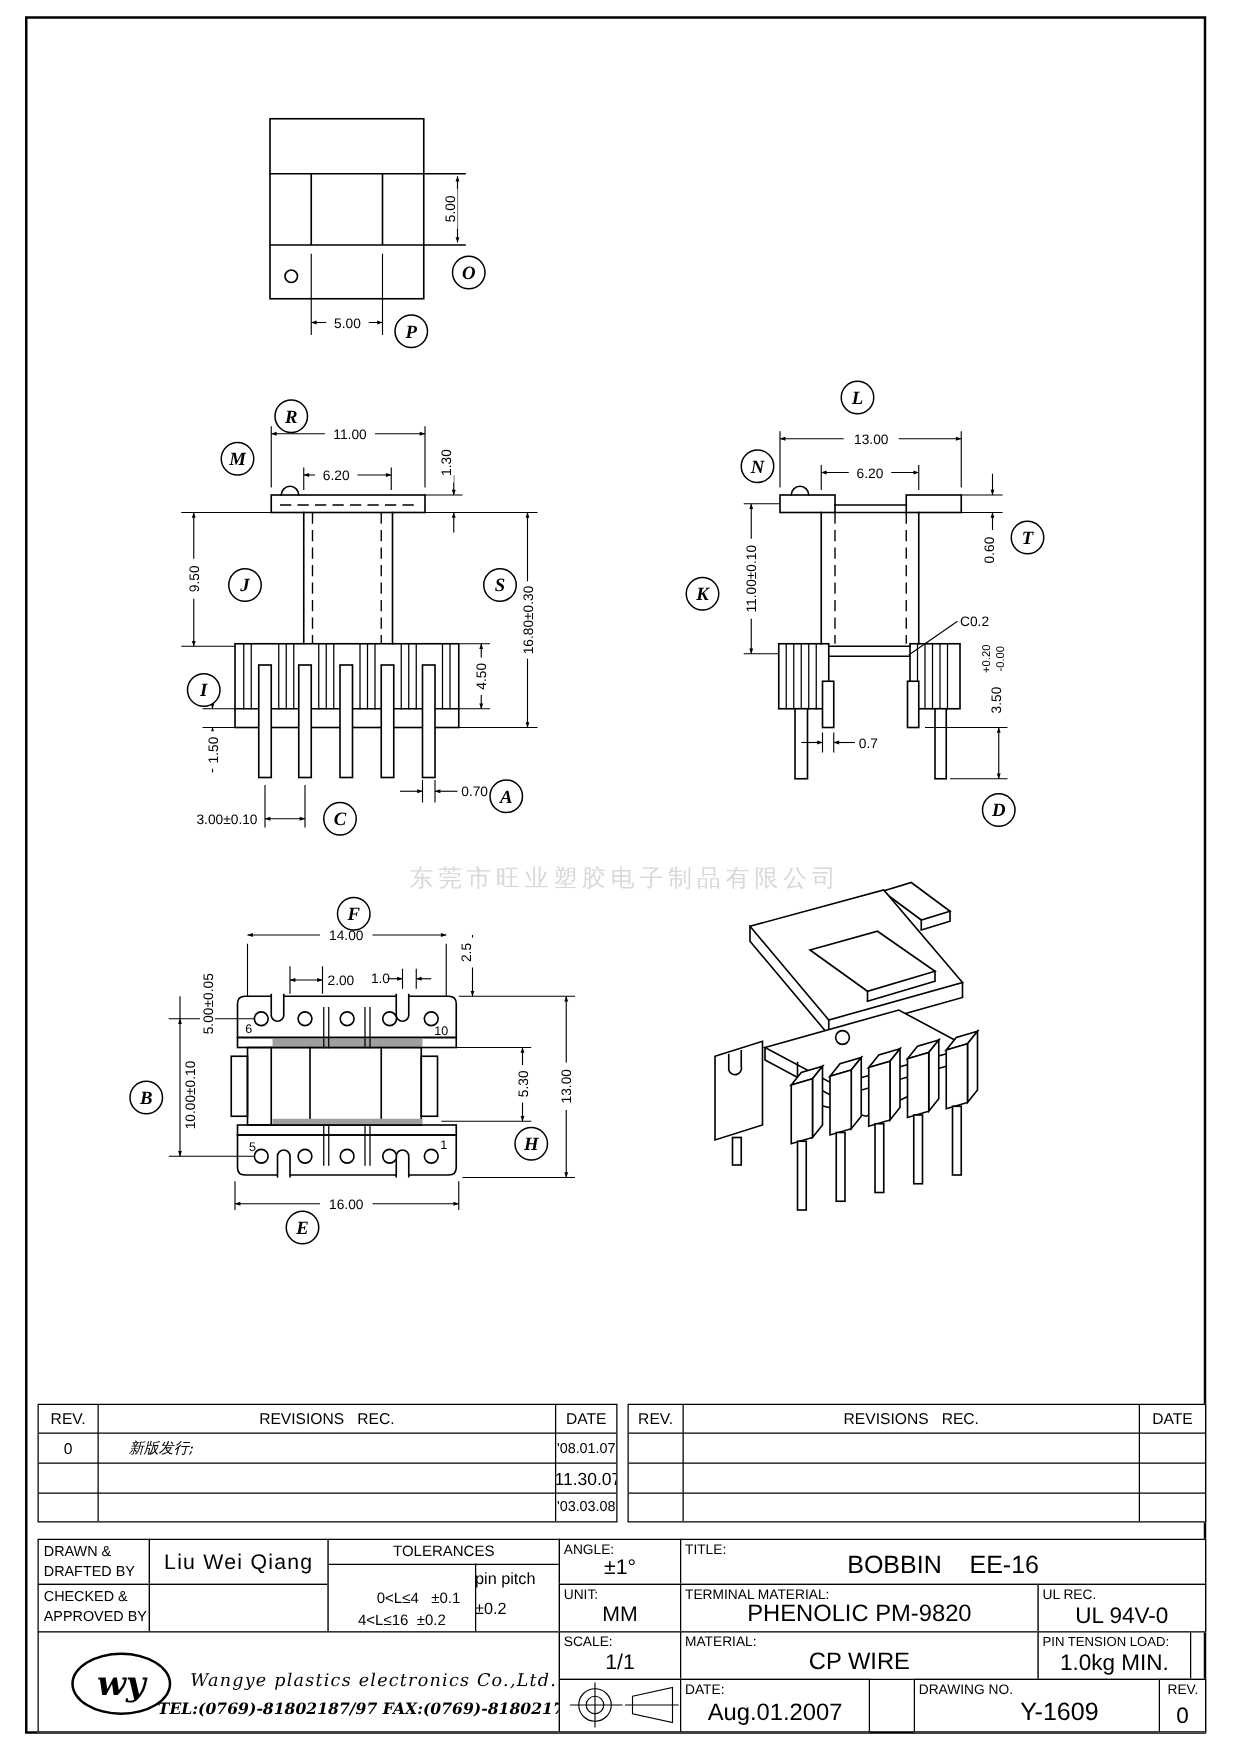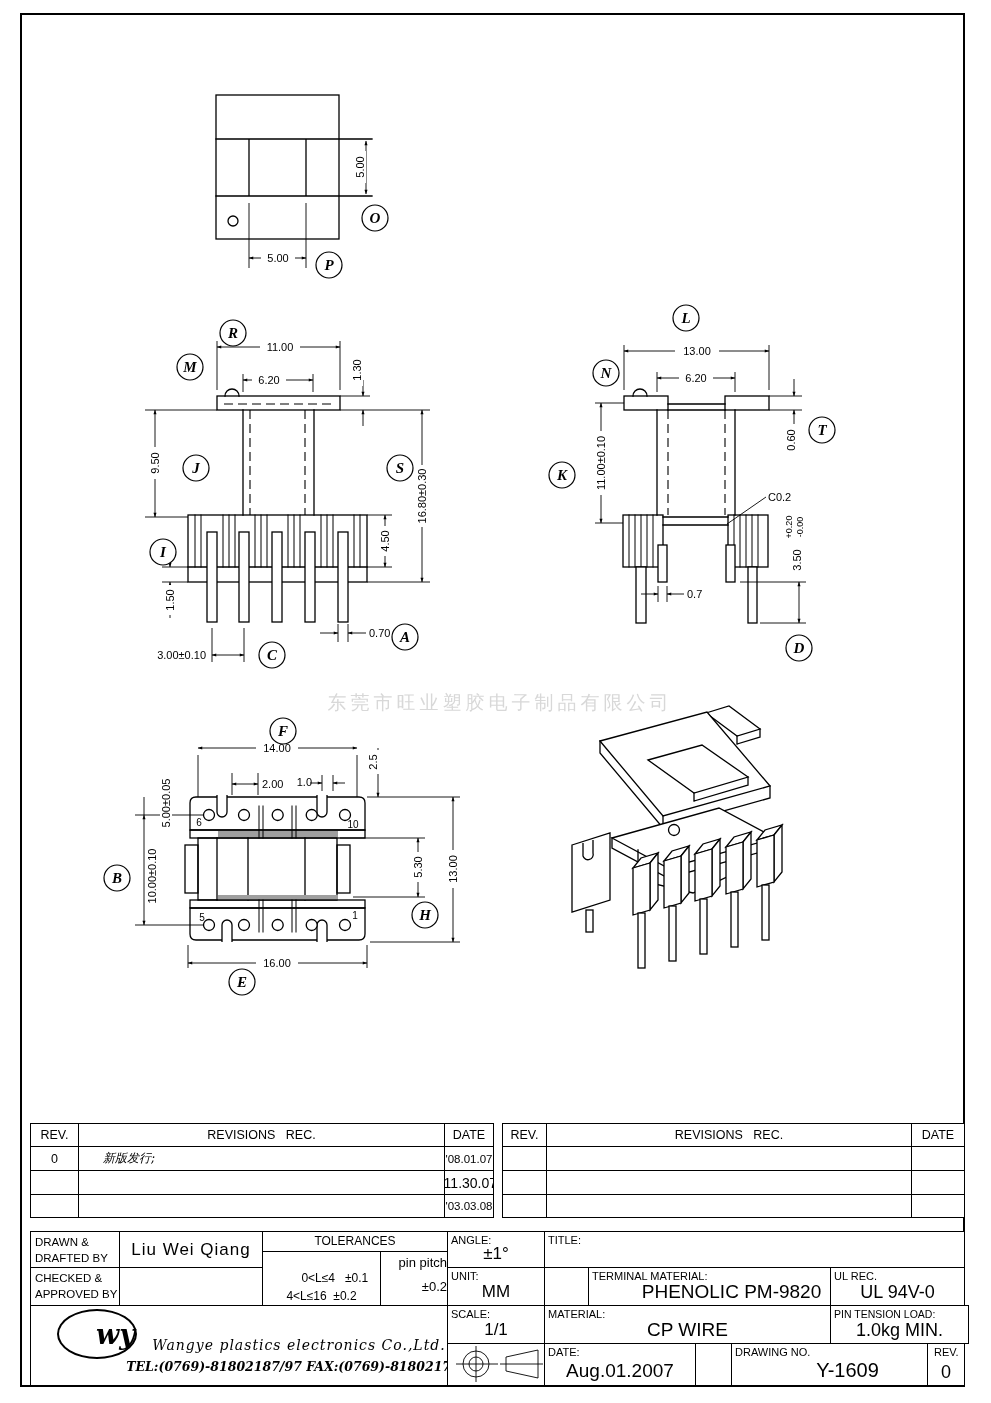--- a/index.html
+++ b/index.html
@@ -26,21 +26,21 @@
   .revtbl>div.lastr{border-bottom:none;}
   .revtbl>div.desc{justify-content:flex-start;padding-left:24px;font:italic 12px "DejaVu Serif",serif;}
   .tc{position:absolute;border:1.3px solid #000;box-sizing:border-box;background:#fff;}
   .cl{position:absolute;top:1px;left:3px;font-size:11px;line-height:14px;white-space:pre;}
   .cl2{position:absolute;top:2px;left:4px;font-size:11.5px;line-height:16px;white-space:pre;}
   .cv{position:absolute;bottom:2px;left:0;width:100%;text-align:center;font-size:17px;white-space:pre;}
   .cv-big{font-size:20px;}
   .company-cn{position:absolute;left:118px;top:3px;width:300px;text-align:center;font-family:"DejaVu Serif",serif;font-size:21px;letter-spacing:3px;white-space:nowrap;}
   .company-en{position:absolute;left:118px;top:31px;width:300px;text-align:center;font:italic 14px "DejaVu Serif",serif;letter-spacing:1px;white-space:nowrap;}
   .company-tel{position:absolute;left:92px;top:53px;width:340px;text-align:center;font:italic bold 12.5px "DejaVu Serif",serif;white-space:nowrap;}
-  .logo-ell{position:absolute;left:26px;top:3px;width:76px;height:46px;border:2.5px solid #000;border-radius:50%;display:flex;align-items:center;justify-content:flex-end;font:italic bold 27px "DejaVu Serif",serif;}
+  .logo-ell{position:absolute;left:26px;top:16px;width:76px;height:46px;border:2.5px solid #000;border-radius:50%;display:flex;align-items:center;justify-content:center;font:italic bold 27px "DejaVu Serif",serif;}
 </style>
 </head>
 <body>
 
 <div class="sheet">
   <div class="frame"></div>
 
   <svg width="991" height="1125" style="position:absolute;left:0;top:0;">
     <defs>
       <marker id="ar" viewBox="0 0 10 10" refX="9.5" refY="5" markerWidth="13" markerHeight="5" orient="auto-start-reverse">
@@ -413,60 +413,61 @@
     </div>
     <div class="tc" style="left:30px;top:1267px;width:90px;height:39px;">
       <div class="cl2"><span>CHECKED &amp;</span><br><span>APPROVED BY</span></div>
     </div>
     <div class="tc" style="left:119px;top:1267px;width:144px;height:39px;"></div>
     <div class="tc" style="left:262px;top:1231px;width:186px;height:75px;">
       <div style="position:absolute;top:0;left:0;width:100%;height:19px;border-bottom:1px solid #000;text-align:center;font-size:12px;line-height:19px;">TOLERANCES</div>
       <div style="position:absolute;top:19px;left:0;width:117px;height:55px;border-right:1px solid #000;font-size:12px;line-height:18px;text-align:center;white-space:pre;">
         <span>0&lt;L≤4   ±0.1</span><br><span>4&lt;L≤16  ±0.2</span><br><span>16&lt;L≤63 ±0.3</span>
       </div>
-      <div style="position:absolute;top:19px;left:117px;right:0;height:55px;text-align:right;font-size:13px;line-height:24px;">
+      <div style="position:absolute;top:19px;left:117px;right:0;height:55px;text-align:left;font-size:13px;line-height:24px;">
         <span>pin pitch</span><br><span>±0.2</span>
       </div>
     </div>
     <div class="tc" style="left:30px;top:1305px;width:418px;height:81px;">
       <div class="logo-ell">
           <span>wy</span>
         </div>
       <div class="company-en">Wangye plastics electronics Co.,Ltd.</div>
       <div class="company-tel">TEL:(0769)-81802187/97   FAX:(0769)-81802177</div>
     </div>
 
     <div class="tc" style="left:447px;top:1231px;width:98px;height:37px;">
       <div class="cl">ANGLE:</div>
       <div class="cv" style="bottom:3px">±1°</div>
     </div>
     <div class="tc" style="left:544px;top:1231px;width:421px;height:37px;">
       <div class="cl">TITLE:</div>
+      <div class="cv cv-big" style="bottom:3px">BOBBIN    EE-16</div>
     </div>
     <div class="tc" style="left:447px;top:1267px;width:98px;height:39px;">
       <div class="cl">UNIT:</div>
       <div class="cv" style="bottom:3px">MM</div>
     </div>
-    <div class="tc" style="left:544px;top:1267px;width:287px;height:39px;margin-left:44px;">
+    <div class="tc" style="left:544px;top:1267px;width:287px;height:39px;">
       <div class="cl">TERMINAL MATERIAL:</div>
       <div class="cv" style="bottom:2px;font-size:19px">PHENOLIC PM-9820</div>
     </div>
     <div class="tc" style="left:830px;top:1267px;width:135px;height:39px;padding-left:27px;">
       <div class="cl">UL REC.</div>
       <div class="cv" style="bottom:2px;font-size:18px">UL 94V-0</div>
     </div>
     <div class="tc" style="left:447px;top:1305px;width:98px;height:39px;">
       <div class="cl">SCALE:</div>
       <div class="cv" style="bottom:3px">1/1</div>
     </div>
     <div class="tc" style="left:544px;top:1305px;width:287px;height:39px;">
       <div class="cl">MATERIAL:</div>
       <div class="cv" style="bottom:2px;font-size:19px">CP WIRE</div>
     </div>
-    <div class="tc" style="left:830px;top:1305px;width:139px;height:39px;">
+    <div class="tc" style="left:830px;top:1305px;width:123px;height:39px;">
       <div class="cl" style="font-size:10.5px">PIN TENSION LOAD:</div>
       <div class="cv" style="bottom:2px;font-size:18px">1.0kg MIN.</div>
     </div>
     <div class="tc" style="left:447px;top:1343px;width:98px;height:43px;">
       <svg width="96" height="41">
         <circle cx="28" cy="20" r="7" class="dm"></circle>
         <circle cx="28" cy="20" r="13" class="dm"></circle>
         <path class="dm" d="M28,2 V38 M8,20 H50"></path>
         <path class="dm" d="M58,13 L90,6 V34 L58,27 Z M52,20 H95"></path>
       </svg>

